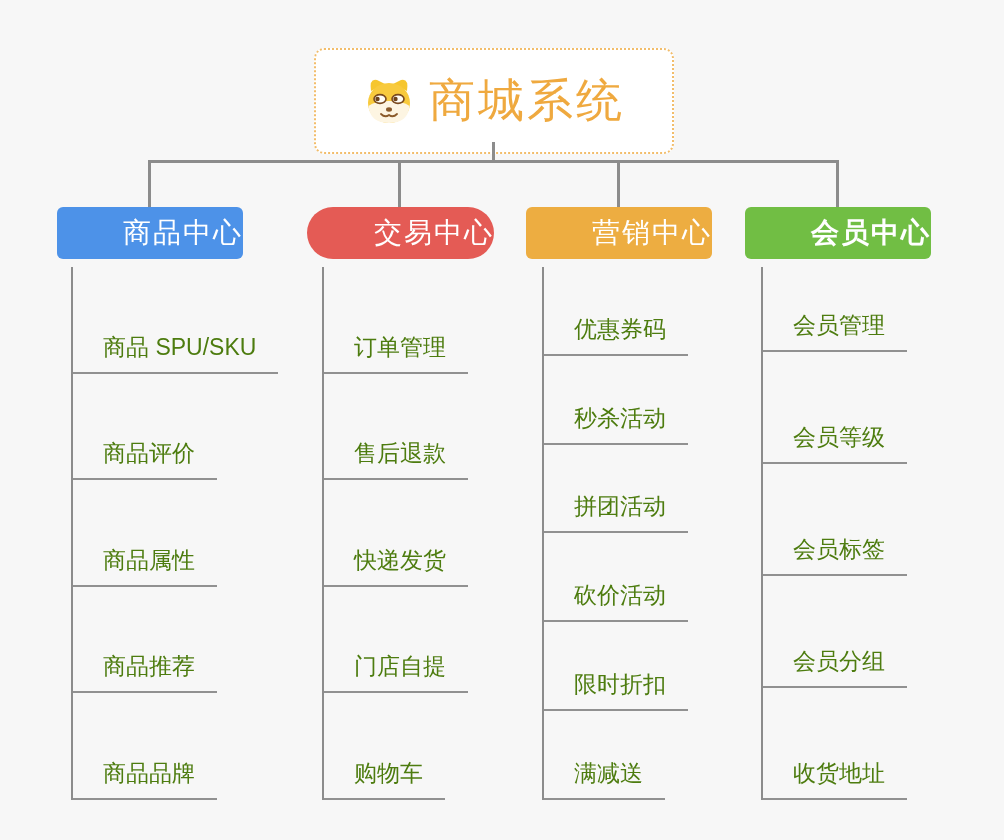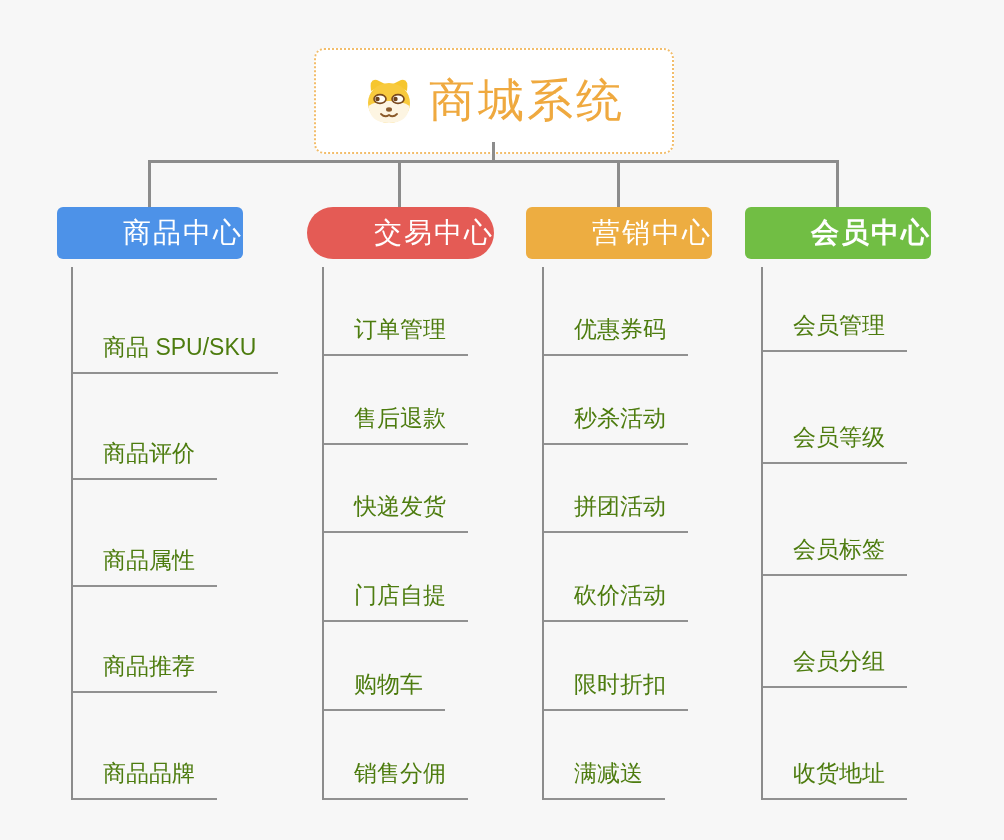--- a/index.html
+++ b/index.html
@@ -134,23 +134,20 @@
       </div>
     <div class="leaf">
         <span class="leaf-label">快递发货</span>
       </div>
     <div class="leaf">
         <span class="leaf-label">门店自提</span>
       </div>
     <div class="leaf">
         <span class="leaf-label">购物车</span>
       </div>
-    <div class="leaf">
-        <span class="leaf-label">销售分佣</span>
-      </div>
   </div>
 
   <div class="leaf-column col-3">
     <div class="leaf">
         <span class="leaf-label">优惠券码</span>
       </div>
     <div class="leaf">
         <span class="leaf-label">秒杀活动</span>
       </div>
     <div class="leaf">

